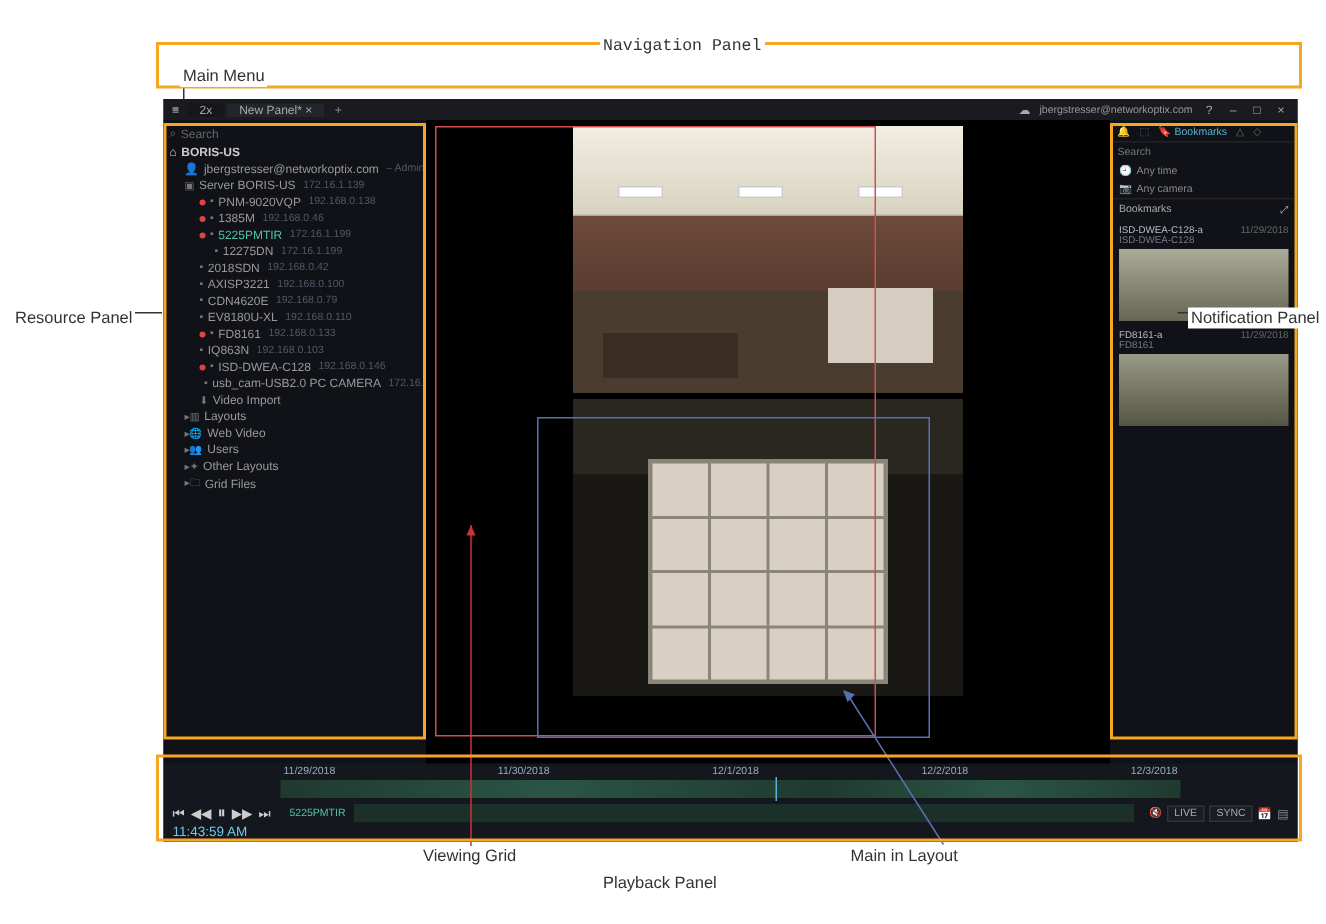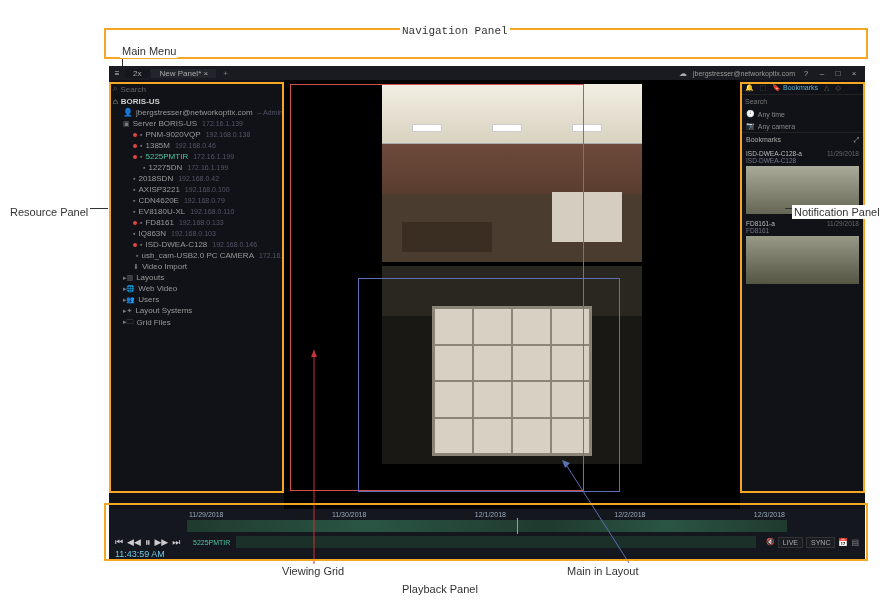--- a/index.html
+++ b/index.html
@@ -244,21 +244,21 @@
       <div class="tree-item child">
           <span class="fold-ico">▸🌐</span>
           <span>Web Video</span>
         </div>
       <div class="tree-item child">
           <span class="fold-ico">▸👥</span>
           <span>Users</span>
         </div>
       <div class="tree-item child">
           <span class="fold-ico">▸✦</span>
-          <span>Layout Systems</span>
+          <span>Other Layouts</span>
         </div>
       <div class="tree-item child">
           <span class="fold-ico">▸🗀</span>
           <span>Grid Files</span>
         </div>
     </div>
 
     <div class="viewing-grid">
       <div class="video-item video-top">
         <div class="vt-ceiling">

